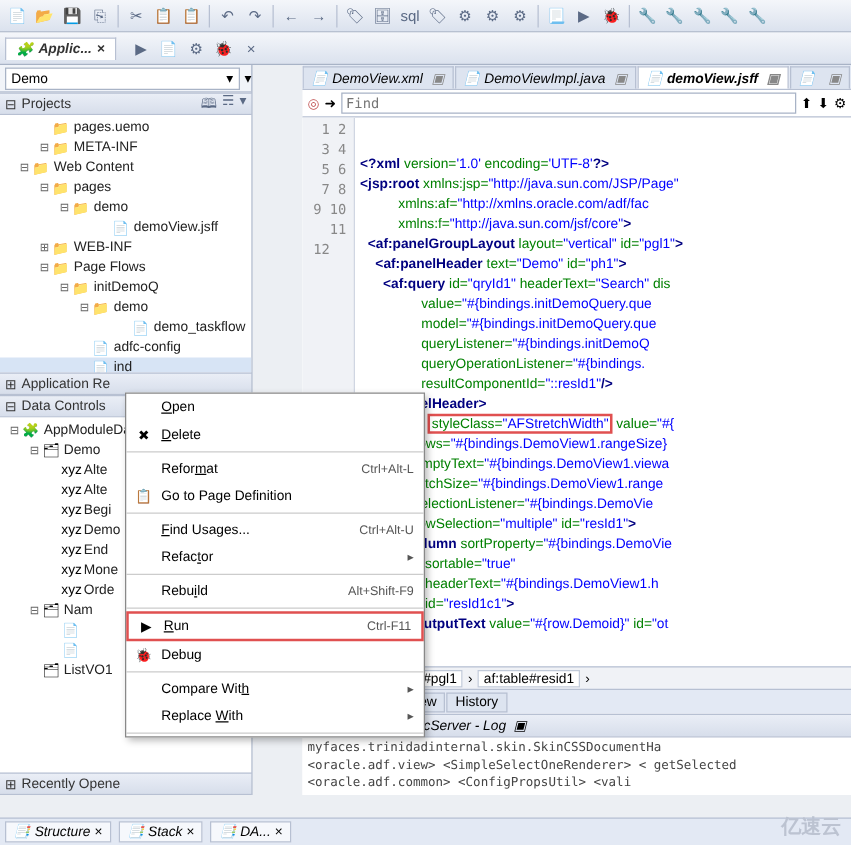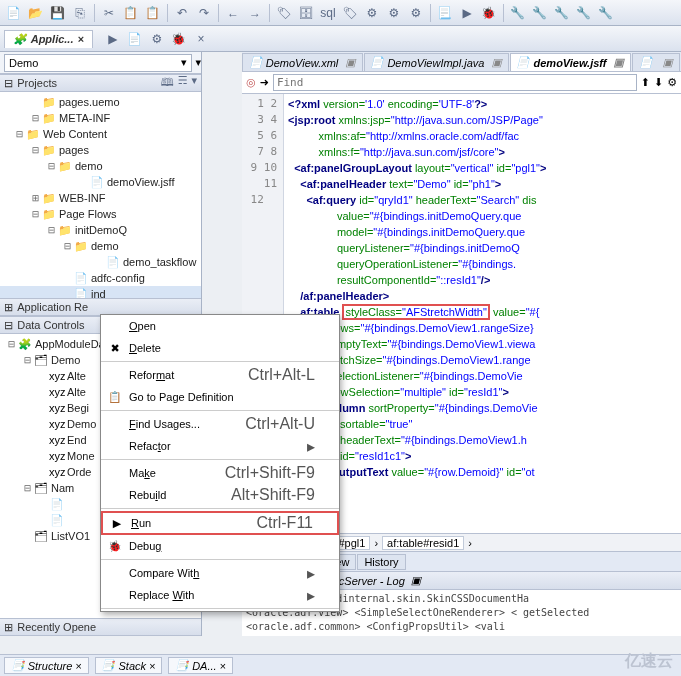--- a/index.html
+++ b/index.html
@@ -25,40 +25,40 @@
 .folder { color: #d9b04d; }
 .file { color: #6a86b5; }
 .right-pane { flex: 1; display: flex; flex-direction: column; background: #fff; }
 .file-tabs { height: 20px; background: #e3e9f4; border-bottom: 1px solid #b7c0d2; display: flex; align-items: flex-end; overflow: hidden; }
 .file-tabs .ft { border: 1px solid #b7c0d2; border-bottom: none; padding: 2px 6px; background: #dde4f0; margin-right: 1px; display: flex; align-items: center; gap: 3px; font-style: italic; font-family: "Times New Roman", serif; font-size: 11px; white-space: nowrap; }
 .file-tabs .ft.active { background: #fff; font-weight: bold; }
 .find-bar { height: 22px; border-bottom: 1px solid #b7c0d2; display: flex; align-items: center; padding: 0 4px; gap: 4px; }
 .find-bar input { flex: 1; border: 1px solid #a8b3c6; height: 17px; padding: 0 3px; font-family: monospace; font-size: 11px; color: #888; }
 .code-area { display: flex; flex: 1; overflow: hidden; position: relative; min-height: 0; }
 .gutter { width: 42px; background: #f0f2f6; border-right: 1px solid #d0d6e2; text-align: right; padding: 2px 6px 2px 2px; color: #888; font-family: monospace; font-size: 11px; line-height: 16px; }
-.code { flex: 1; padding: 2px 4px; font-family: monospace; font-size: 11px; line-height: 16px; white-space: pre; color: #333; overflow: hidden; min-width: 0; }
+.code { flex: 1; padding: 2px 4px; font-family: monospace; font-size: 11px; line-height: 16px; white-space: pre; color: #333; overflow: hidden; min-width: 0; margin-top: 27px; }
 .code .kw { color: #000080; font-weight: bold; }
 .code .attr { color: #008000; }
 .code .str { color: #0000ff; }
 .code .hl { border: 2px solid #e05050; padding: 0 1px; }
 .breadcrumb { height: 18px; background: #f0f2f6; border-top: 1px solid #b7c0d2; display: flex; align-items: center; padding: 0 4px; font-family: monospace; font-size: 10px; gap: 4px; overflow: hidden; }
 .breadcrumb .bc { border: 1px solid #c1cad9; padding: 0 4px; background: #fff; white-space: nowrap; }
 .breadcrumb .bc.bold { font-weight: normal; }
 .view-tabs { height: 20px; background: #e3e9f4; border-top: 1px solid #b7c0d2; display: flex; align-items: center; padding-left: 4px; }
 .view-tabs .vt { border: 1px solid #b7c0d2; padding: 1px 6px; background: #dde4f0; margin-right: 1px; }
 .log-panel { border-top: 1px solid #b7c0d2; background: #fff; }
 .log-hdr { height: 18px; background: linear-gradient(#eaeef6, #d7deeb); border-bottom: 1px solid #b7c0d2; display: flex; align-items: center; padding: 0 4px; font-style: italic; font-family: "Times New Roman", serif; }
 .log-body { padding: 2px 4px; font-family: monospace; font-size: 10px; line-height: 14px; color: #444; white-space: pre; overflow: hidden; }
 .bottom-bar { height: 22px; background: #e3e9f4; border-top: 1px solid #b7c0d2; display: flex; align-items: center; padding: 0 4px; gap: 6px; position: absolute; bottom: 0; left: 0; right: 0; }
 .bottom-bar .panel-tab { border: 1px solid #b7c0d2; background: #f6f8fc; padding: 1px 6px; display: flex; align-items: center; gap: 3px; font-style: italic; font-family: "Times New Roman", serif; }
 .watermark { position: absolute; right: 8px; bottom: 4px; color: #bcc3d1; font-size: 16px; font-weight: bold; pointer-events: none; }
 .ctx-menu { position: absolute; left: 100px; top: 314px; width: 240px; background: #fff; border: 1px solid #888; box-shadow: 2px 3px 6px rgba(0,0,0,.3); z-index: 50; }
-.ctx-menu .row { height: 22px; display: flex; align-items: center; padding: 0 24px 0 28px; position: relative; }
+.ctx-menu .row { height: 22px; display: flex; align-items: center; padding: 0 8px 0 28px; position: relative; }
 .ctx-menu .row .ic { position: absolute; left: 6px; width: 16px; text-align: center; font-size: 11px; }
-.ctx-menu .row .sc { margin-left: auto; color: #555; font-size: 16px; }
+.ctx-menu .row .sc { margin-left: auto; color: #555; font-size: 10px; }
 .ctx-menu .row.hi { border: 2px solid #e05050; height: 24px; }
 .ctx-menu hr { border: none; border-top: 1px solid #ccc; margin: 2px 0; }
 .ctx-menu .u { text-decoration: underline; }
 </style>
 </head>
 <body>
 
 <div class="toolbar-row" id="tb1">
     <span class="tbtn">📄</span>
     <span class="tbtn">📂</span>
@@ -438,25 +438,20 @@
       <span class="sc">Ctrl+Alt-U</span>
     </div>
     <div class="row">
       <span class="ic"></span>
       <span>Refac<span class="u">t</span>or</span>
       <span class="sc">▸</span>
     </div>
     <hr>
     <div class="row">
       <span class="ic"></span>
-      <span>Ma<span class="u">k</span>e</span>
-      <span class="sc">Ctrl+Shift-F9</span>
-    </div>
-    <div class="row">
-      <span class="ic"></span>
       <span>Rebu<span class="u">i</span>ld</span>
       <span class="sc">Alt+Shift-F9</span>
     </div>
     <hr>
     <div class="row hi">
       <span class="ic">▶</span>
       <span><span class="u">R</span>un</span>
       <span class="sc">Ctrl-F11</span>
     </div>
     <div class="row">

